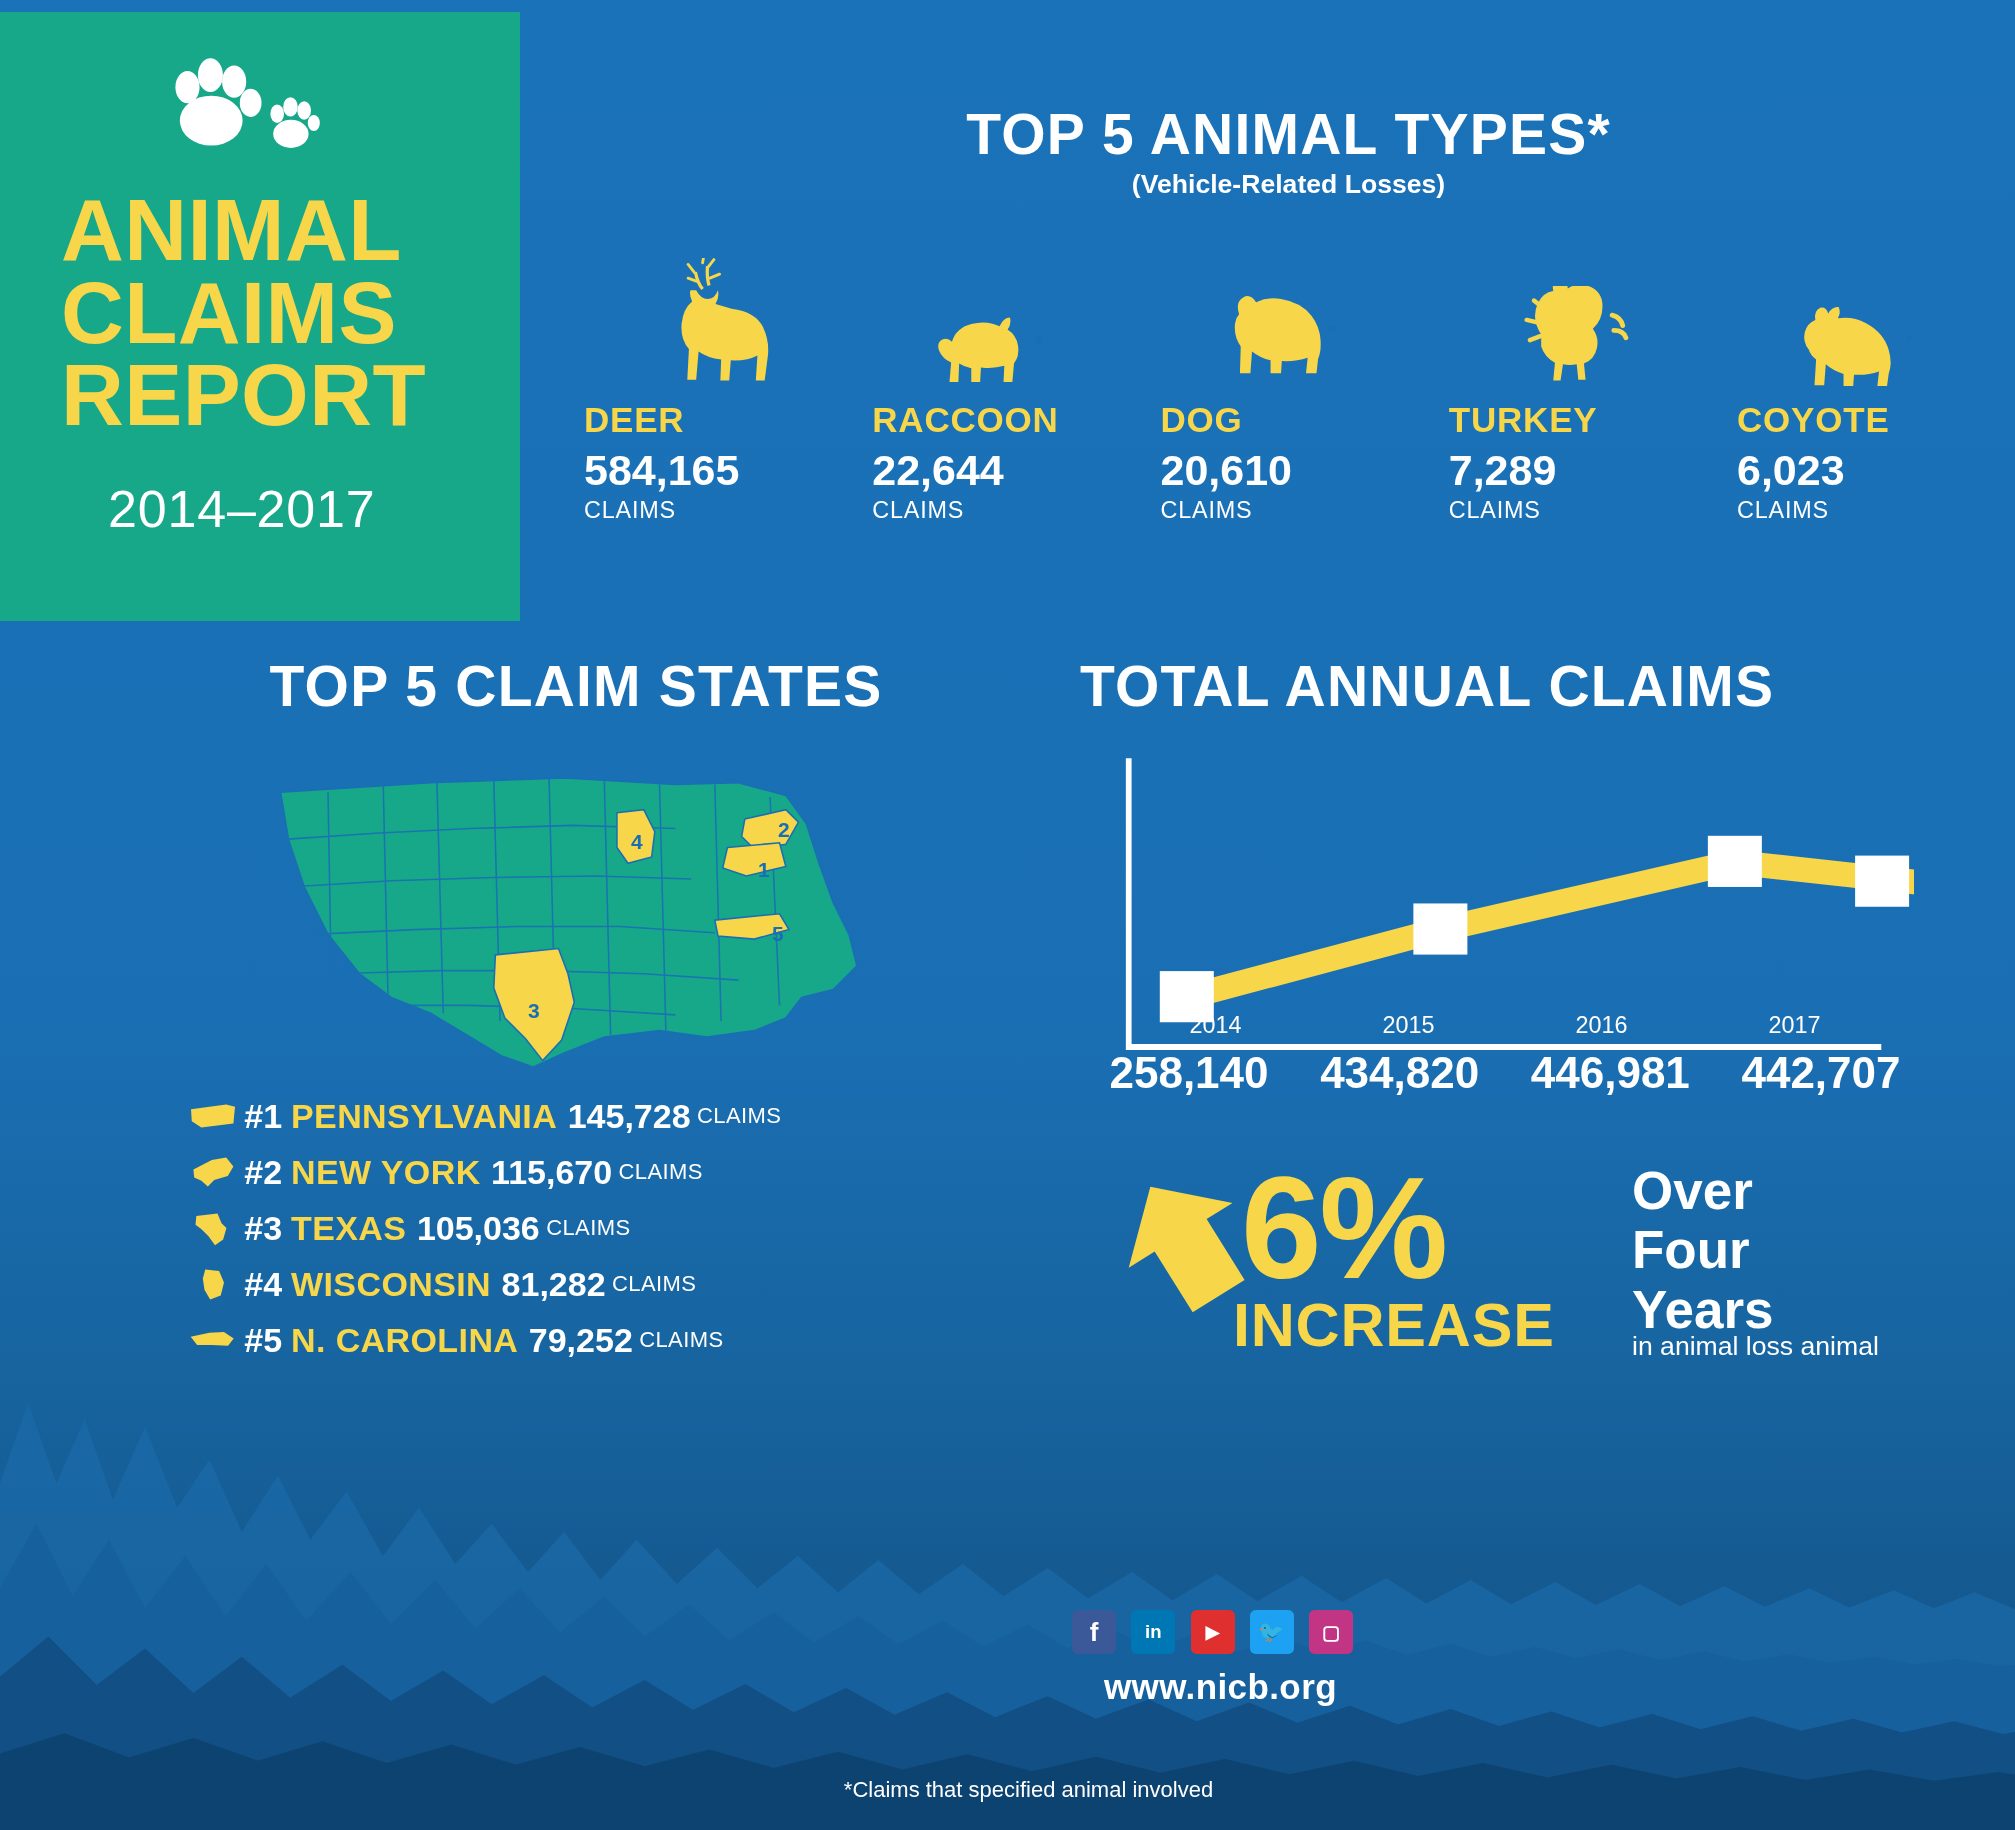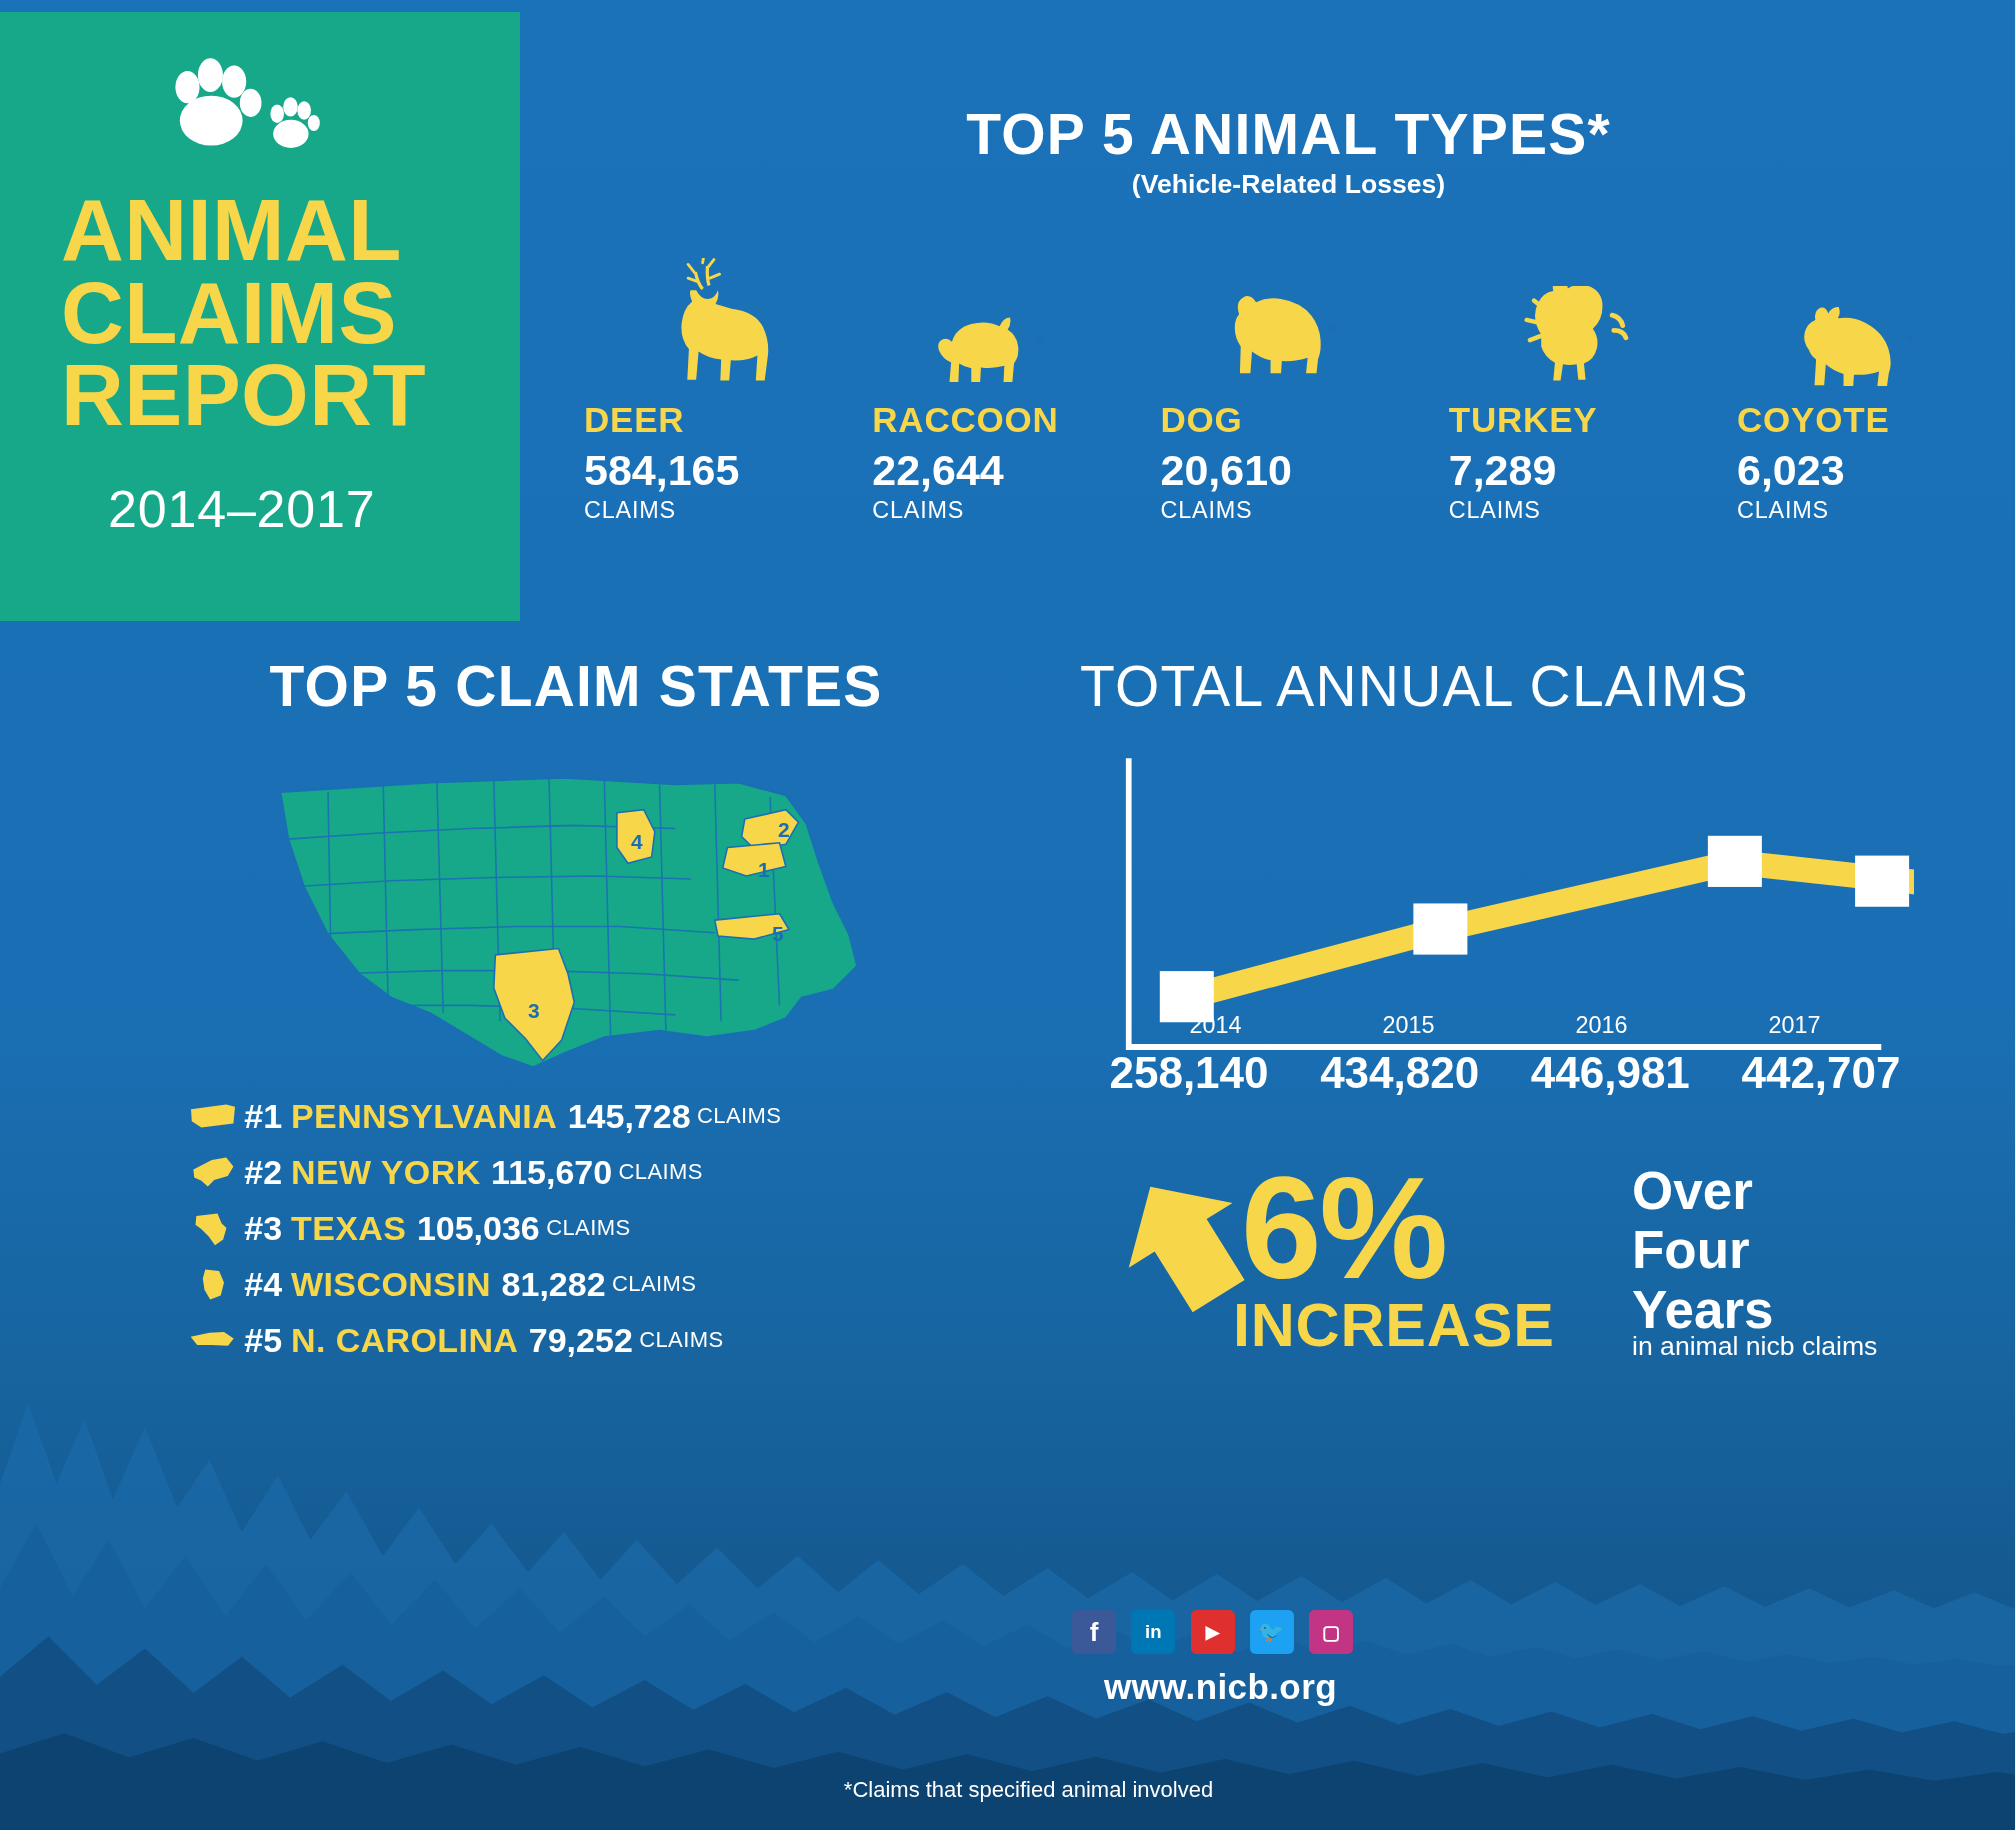--- a/index.html
+++ b/index.html
@@ -62,21 +62,21 @@
   .animal .claims { color:#ffffff; font-size: 23.4px; letter-spacing:0.8px; margin-top: 2.4px; }
 
   
   .h-states {
     position:absolute; left:157px; top:653px; width:838px;
     text-align:center; color:#ffffff; font-weight:bold;
     font-size: 57px; letter-spacing: 1.2px;
   }
   .h-annual {
     position:absolute; left:1080px; top:653px; width:846px;
-    text-align:left; color:#ffffff; font-weight:normal;
+    text-align:left; color:#ffffff; font-weight:bold;
     font-size: 57px; letter-spacing: 1.2px;
   }
 
   
   .map-wrap { position:absolute; left:226px; top:737px; width:725px; height:371px; }
   .map-wrap svg { width:100%; height:100%; }
   .map-num {
     position:absolute; color:#1a6fb4; font-weight:bold; font-size: 21px;
   }
 
@@ -380,21 +380,21 @@
         <path d="M160 10 L312 152 L236 152 L236 330 L84 330 L84 152 L8 152 Z" fill="#f7d64a" transform="rotate(-32 160 170)"></path>
       </svg>
     </div>
     <div class="pct">6%</div>
     <div class="inc-word">INCREASE</div>
     <div class="over">
       <div>Over</div>
       <div>Four</div>
       <div>Years</div>
     </div>
-    <div class="inanimal">in animal nicb claims</div>
+    <div class="inanimal">in animal loss animal</div>
   </div>
 
   <div class="forest">
     <svg viewBox="0 0 5105 1620" preserveAspectRatio="none">
       <g fill="#1b6aa8" opacity="0.75">
         <path d="M0 1620 L0 760 L70 560 L140 760 L210 600 L280 800 L360 620 L440 820
                  L520 700 L600 880 L690 740 L770 900 L860 780 L950 940 L1040 820
                  L1130 960 L1220 860 L1310 980 L1400 880 L1490 1000 L1580 900
                  L1680 1010 L1780 920 L1880 1020 L1980 940 L2080 1030 L2180 950
                  L2280 1035 L2390 960 L2490 1040 L2600 970 L2700 1045 L2810 980

